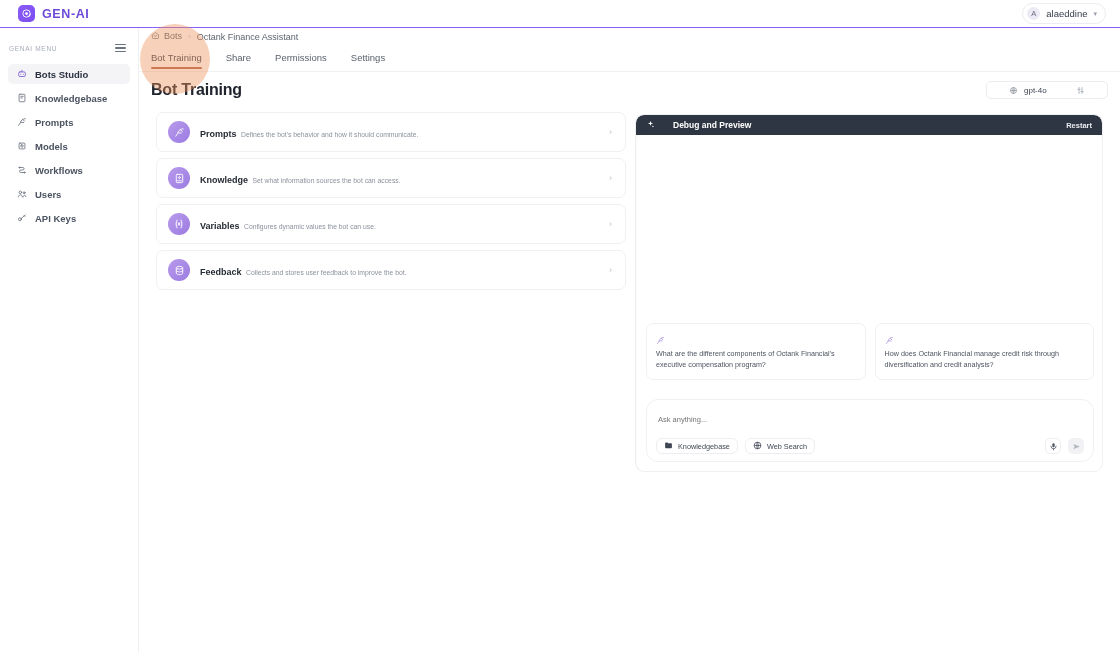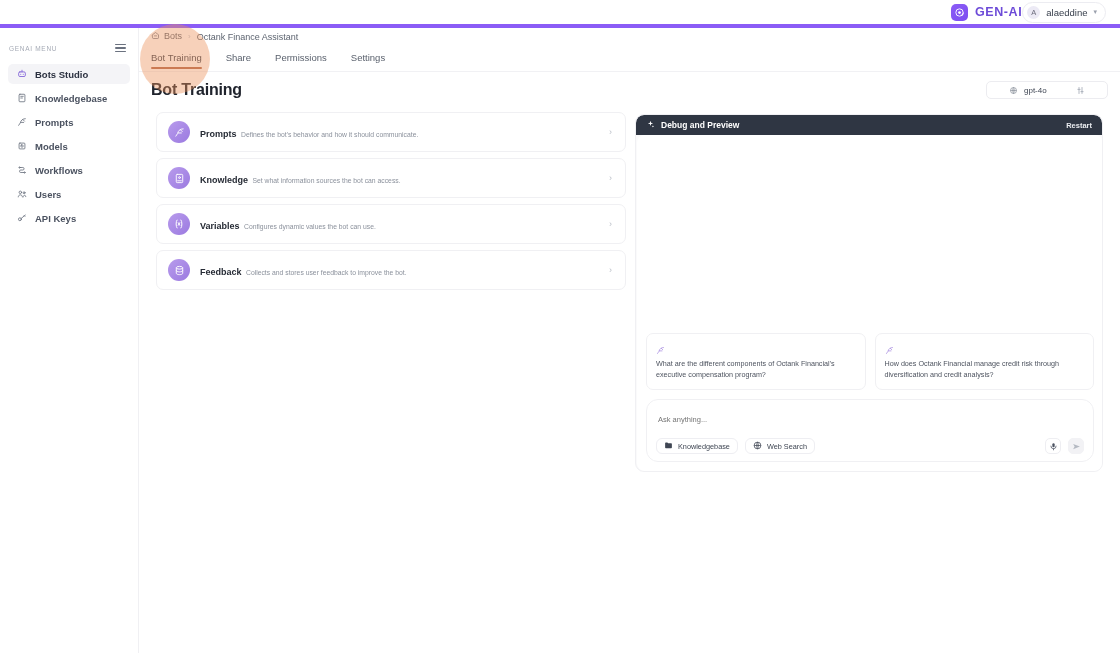--- a/index.html
+++ b/index.html
@@ -8,22 +8,22 @@
     background: #ffffff;
     font-family: "Liberation Sans", sans-serif;
     color: #2a2f3a;
     overflow: hidden;
   }
   .app { position: relative; width: 1120px; height: 653px; }
 
   
   .topbar {
     position: absolute; left: 0; top: 0; width: 1120px; height: 28px;
-    background: #ffffff; border-bottom: 4px solid #8b5cf6;
-    display: flex; align-items: center; justify-content: flex-end;
+    background: #ffffff; border-bottom: 1px solid #8b5cf6;
+    display: flex; align-items: center; justify-content: space-between;
   }
   .brand { display: flex; align-items: center; gap: 7px; padding-left: 18px; }
   .brand-mark {
     width: 17px; height: 17px; border-radius: 5px;
     background: linear-gradient(135deg,#8b5cf6,#7c4df0);
     display: flex; align-items: center; justify-content: center;
   }
   .brand-mark svg { display: block; }
   .brand-text {
     font-size: 12.5px; font-weight: bold; letter-spacing: .6px;
@@ -126,30 +126,30 @@
   .debug {
     position: absolute; left: 635px; top: 114px; width: 468px; height: 358px;
     background: #fafafb; border: 1px solid #f0f0f3; border-radius: 9px;
     padding: 0; overflow: hidden;
   }
   .debug-head {
     height: 20px; background: #2f3643; color: #fff;
     display: flex; align-items: center; justify-content: space-between;
     padding: 0 10px; border-radius: 8px 8px 0 0;
   }
-  .debug-title { display: flex; align-items: center; gap: 6px; font-size: 8.5px; font-weight: bold; }
+  .debug-title { display: flex; align-items: center; gap: 18px; font-size: 8.5px; font-weight: bold; }
   .restart { font-size: 7.5px; font-weight: bold; color: #e9ebef; cursor: pointer; }
   .debug-body {
     position: absolute; left: 1px; top: 20px; width: 466px; height: 336px;
     background: #fff; border-radius: 8px;
     display: flex; flex-direction: column; justify-content: flex-end;
     padding: 0 9px 9px;
   }
 
-  .suggestions { display: flex; gap: 9px; margin-bottom: 9px; }
+  .suggestions { display: flex; gap: 9px; margin-bottom: 19px; }
   .sug {
     flex: 1; border: 1px solid #f0f0f3; border-radius: 7px; background: #fff;
     padding: 7px 9px 9px; cursor: pointer;
   }
   .sug-ico { margin-bottom: 4px; }
   .sug-txt { font-size: 7.2px; color: #4d535f; line-height: 1.45; }
 
   .composer {
     border: 1px solid #f0f0f3; border-radius: 12px; background: #fff;
     padding: 8px 9px 7px;

